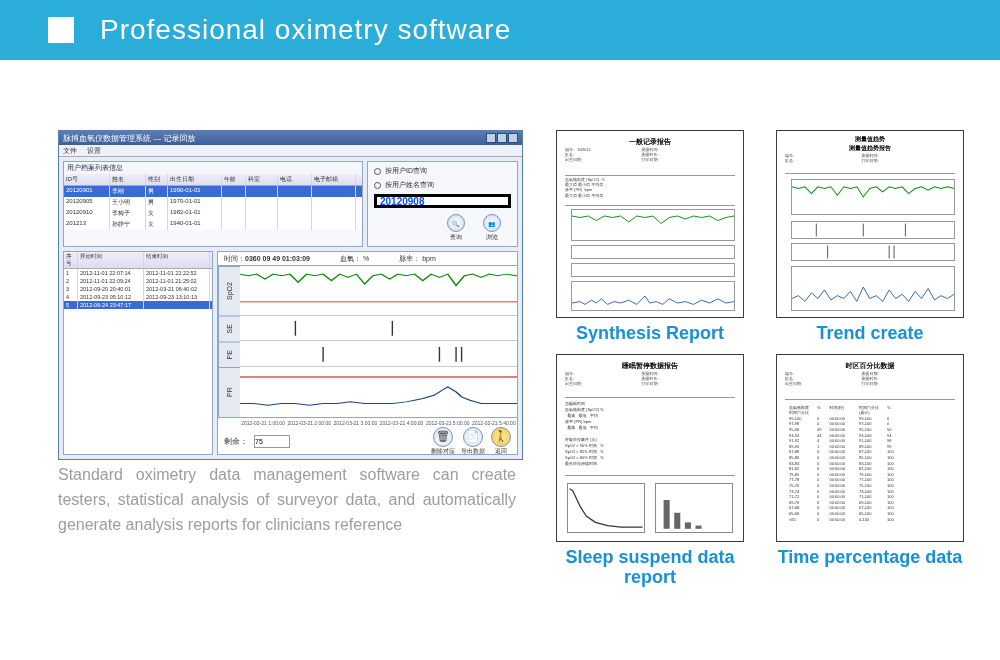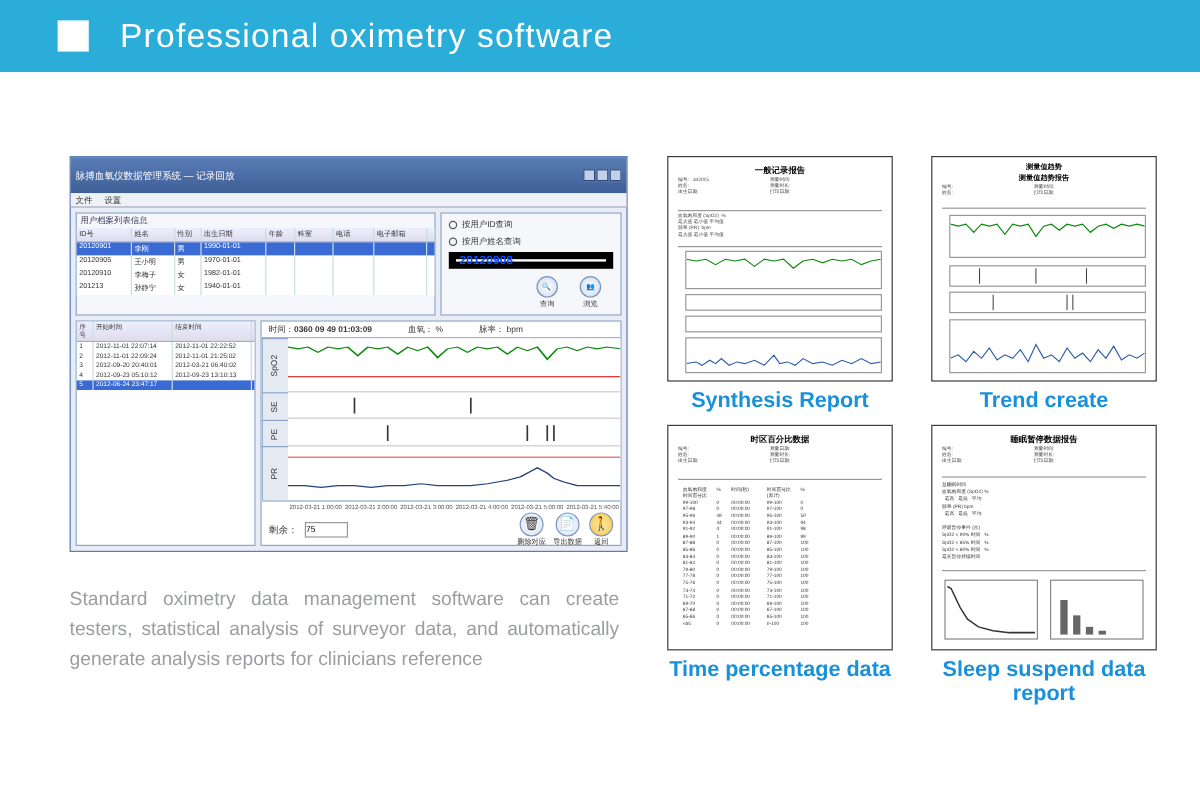--- a/index.html
+++ b/index.html
@@ -51,21 +51,21 @@
     width: 465px;
     height: 330px;
     border: 1px solid #5a7db5;
     background: #e8ecf4;
     font-size: 7px;
     color: #333;
     display: flex;
     flex-direction: column;
   }
   .app-titlebar {
-    height: 30px;
+    height: 14px;
     background: linear-gradient(#5a7db5,#3e5e96);
     color: #fff;
     padding: 1px 4px;
     font-size: 8px;
     display: flex;
     align-items: center;
   }
   .app-titlebar .ctl { margin-left: auto; display:flex; gap:1px;}
   .app-titlebar .ctl span { width:10px;height:10px;background:#c0d0e8;border:1px solid #2d4a78;}
   .app-menu {
@@ -83,21 +83,21 @@
   .patient-table { width:300px; display:flex; flex-direction:column;}
   .tbl { font-size:6px; }
   .tbl-head { display:flex; background:linear-gradient(#eef,#dde); border-bottom:1px solid #aab;}
   .tbl-head div, .tbl-row div { padding:1px 2px; border-right:1px solid #cdd; overflow:hidden; white-space:nowrap;}
   .tbl-row { display:flex; background:#fff;}
   .tbl-row.sel { background:#3a6ad4; color:#fff;}
   .c-id{width:46px;} .c-nm{width:36px;} .c-sx{width:22px;} .c-bd{width:54px;} .c-age{width:24px;} .c-dep{width:32px;} .c-ph{width:34px;} .c-em{width:44px;}
   .query-panel { flex:1; padding:4px 6px; display:flex; flex-direction:column; gap:4px;}
   .radio-line { display:flex; align-items:center; gap:4px; font-size:7px;}
   .radio-dot{width:7px;height:7px;border:1px solid #555;border-radius:50%;}
-  .q-input { height:14px; background:#fff; border:6px solid #000000; color:#0a4cff; font-size:10px; font-weight:bold; padding:0 3px; display:flex; align-items:center;}
+  .q-input { height:14px; background:#fff; border:3px solid #000000; color:#0a4cff; font-size:10px; font-weight:bold; padding:0 3px; display:flex; align-items:center;}
   .q-btns { margin-top:auto; display:flex; justify-content:flex-end; gap:18px; padding:2px 10px 0 0;}
   .icon-btn { display:flex; flex-direction:column; align-items:center; font-size:6px; gap:1px;}
   .icon-btn .circ{width:18px;height:18px;border-radius:50%;background:radial-gradient(#fff,#c9d8ef);border:1px solid #7a94c0;display:flex;align-items:center;justify-content:center;}
   .bottom-row { flex:1; display:flex; gap:4px;}
   .rec-list { width:150px; border:1px solid #8ea6c8; background:#fff; font-size:5.5px;}
   .rec-head{display:flex;background:linear-gradient(#eef,#dde);border-bottom:1px solid #aab;}
   .rec-head div,.rec-row div{padding:1px 2px;border-right:1px solid #cdd;overflow:hidden;}
   .rc-n{width:14px;} .rc-s{width:66px;} .rc-e{width:66px;}
   .rec-row{display:flex;background:#fff;}
   .rec-row.sel{background:#3a6ad4;color:#fff;}
@@ -112,21 +112,21 @@
   .lane{position:absolute;left:0;right:0;border-bottom:1px solid #ccc;}
   .xaxis{height:10px;font-size:5px;display:flex;justify-content:space-around;align-items:center;padding-left:22px;color:#555;}
   .chart-footer{height:26px;display:flex;align-items:center;padding:0 6px;gap:6px;}
   .chart-footer .label{font-size:8px;text-align:right;}
   .chart-footer input{width:36px;height:13px;font-size:7px;border:1px solid #999;}
   .chart-footer .spacer{flex:1;}
   .tool-btn{display:flex;flex-direction:column;align-items:center;font-size:6px;}
   .tool-btn .circ{width:20px;height:20px;border-radius:50%;background:radial-gradient(#fff,#d5e0ef);border:1px solid #7a94c0;display:flex;align-items:center;justify-content:center;font-size:11px;}
 
   .description {
-    margin-top: 28px;
+    margin-top: 3px;
     color: #9b9da1;
     font-size: 16px;
     line-height: 1.55;
     text-align: justify;
     font-family: Arial, sans-serif;
     padding-right: 12px;
     text-align-last: left;
   }
 
   
@@ -426,54 +426,54 @@
             <svg class="trace" viewBox="0 0 100 30" preserveAspectRatio="none">
               <polyline fill="none" stroke="#2a5aa8" stroke-width="0.6" points="0,22 4,20 8,24 12,18 16,22 20,16 24,23 28,20 32,22 36,17 40,24 44,14 48,22 52,20 56,24 60,16 64,22 68,19 72,24 76,17 80,22 84,15 88,23 92,20 96,22 100,19"></polyline>
             </svg>
           </div>
       </div>
       <div class="report-caption">Trend create</div>
     </div>
 
     <div class="report-cell">
       <div class="report-thumb">
+        <div class="rpt-title">睡眠暂停数据报告</div>
+        <div class="rpt-meta"><div class="col">编号:<br>姓名:<br>出生日期:</div><div class="col">测量时间:<br>测量时长:<br>打印日期:</div></div>
+        <div class="rpt-hr" style="top:42px;"></div>
+        <div style="position:absolute;top:46px;left:8px;right:8px;font-size:4px;line-height:1.5;color:#333;">
+          总睡眠时间<br>血氧饱和度 (SpO2) %<br>&nbsp;&nbsp;最高 &nbsp; 最低 &nbsp; 平均<br>脉率 (PR) bpm<br>&nbsp;&nbsp;最高 &nbsp; 最低 &nbsp; 平均<br><br>呼吸暂停事件 (次)<br>SpO2 &lt; 90% 时间 &nbsp; %<br>SpO2 &lt; 85% 时间 &nbsp; %<br>SpO2 &lt; 80% 时间 &nbsp; %<br>最长暂停持续时间
+        </div>
+        <div class="rpt-hr" style="top:120px;"></div>
+        <div class="sleep-graph" style="left:10px;top:128px;width:78px;height:50px;">
+          <svg class="trace" viewBox="0 0 50 30" preserveAspectRatio="none">
+              <polyline fill="none" stroke="#333" stroke-width="0.8" points="1,3 3,4 5,8 8,14 12,20 18,24 26,26 35,27 49,27"></polyline>
+            </svg>
+        </div>
+        <div class="sleep-graph" style="right:10px;top:128px;width:78px;height:50px;">
+          <svg class="trace" viewBox="0 0 50 30" preserveAspectRatio="none">
+              <rect x="5" y="10" width="4" height="18" fill="#666"></rect>
+              <rect x="12" y="18" width="4" height="10" fill="#666"></rect>
+              <rect x="19" y="24" width="4" height="4" fill="#666"></rect>
+              <rect x="26" y="26" width="4" height="2" fill="#666"></rect>
+            </svg>
+        </div>
+      </div>
+      <div class="report-caption">Sleep suspend data report</div>
+    </div>
+
+    <div class="report-cell">
+      <div class="report-thumb">
         <div class="rpt-title">时区百分比数据</div>
         <div class="rpt-meta"><div class="col">编号:<br>姓名:<br>出生日期:</div><div class="col">测量日期:<br>测量时长:<br>打印日期:</div></div>
         <div class="rpt-hr" style="top:44px;"></div>
         <div class="rpt-cols" style="top:50px;left:8px;">
           <div class="c">血氧饱和度<br>时间百分比<br>99-100<br>97-98<br>95-96<br>93-94<br>91-92<br>89-90<br>87-88<br>85-86<br>83-84<br>81-82<br>79-80<br>77-78<br>75-76<br>73-74<br>71-72<br>69-70<br>67-68<br>65-66<br>&lt;65</div>
           <div class="c">%<br><br>0<br>0<br>49<br>44<br>4<br>1<br>0<br>0<br>0<br>0<br>0<br>0<br>0<br>0<br>0<br>0<br>0<br>0<br>0</div>
           <div class="c">时间(秒)<br><br>00:00:00<br>00:00:00<br>00:00:00<br>00:00:00<br>00:00:00<br>00:00:00<br>00:00:00<br>00:00:00<br>00:00:00<br>00:00:00<br>00:00:00<br>00:00:00<br>00:00:00<br>00:00:00<br>00:00:00<br>00:00:00<br>00:00:00<br>00:00:00<br>00:00:00</div>
           <div class="c" style="padding-left:10px;">时间百分比<br>(累计)<br>99-100<br>97-100<br>95-100<br>93-100<br>91-100<br>89-100<br>87-100<br>85-100<br>83-100<br>81-100<br>79-100<br>77-100<br>75-100<br>73-100<br>71-100<br>69-100<br>67-100<br>65-100<br>0-100</div>
           <div class="c">%<br><br>0<br>0<br>50<br>94<br>98<br>99<br>100<br>100<br>100<br>100<br>100<br>100<br>100<br>100<br>100<br>100<br>100<br>100<br>100</div>
         </div>
       </div>
       <div class="report-caption">Time percentage data</div>
     </div>
 
-    <div class="report-cell">
-      <div class="report-thumb">
-        <div class="rpt-title">睡眠暂停数据报告</div>
-        <div class="rpt-meta"><div class="col">编号:<br>姓名:<br>出生日期:</div><div class="col">测量时间:<br>测量时长:<br>打印日期:</div></div>
-        <div class="rpt-hr" style="top:42px;"></div>
-        <div style="position:absolute;top:46px;left:8px;right:8px;font-size:4px;line-height:1.5;color:#333;">
-          总睡眠时间<br>血氧饱和度 (SpO2) %<br>&nbsp;&nbsp;最高 &nbsp; 最低 &nbsp; 平均<br>脉率 (PR) bpm<br>&nbsp;&nbsp;最高 &nbsp; 最低 &nbsp; 平均<br><br>呼吸暂停事件 (次)<br>SpO2 &lt; 90% 时间 &nbsp; %<br>SpO2 &lt; 85% 时间 &nbsp; %<br>SpO2 &lt; 80% 时间 &nbsp; %<br>最长暂停持续时间
-        </div>
-        <div class="rpt-hr" style="top:120px;"></div>
-        <div class="sleep-graph" style="left:10px;top:128px;width:78px;height:50px;">
-          <svg class="trace" viewBox="0 0 50 30" preserveAspectRatio="none">
-              <polyline fill="none" stroke="#333" stroke-width="0.8" points="1,3 3,4 5,8 8,14 12,20 18,24 26,26 35,27 49,27"></polyline>
-            </svg>
-        </div>
-        <div class="sleep-graph" style="right:10px;top:128px;width:78px;height:50px;">
-          <svg class="trace" viewBox="0 0 50 30" preserveAspectRatio="none">
-              <rect x="5" y="10" width="4" height="18" fill="#666"></rect>
-              <rect x="12" y="18" width="4" height="10" fill="#666"></rect>
-              <rect x="19" y="24" width="4" height="4" fill="#666"></rect>
-              <rect x="26" y="26" width="4" height="2" fill="#666"></rect>
-            </svg>
-        </div>
-      </div>
-      <div class="report-caption">Sleep suspend data report</div>
-    </div>
-
   </div>
 </div>
 
 </body></html>

